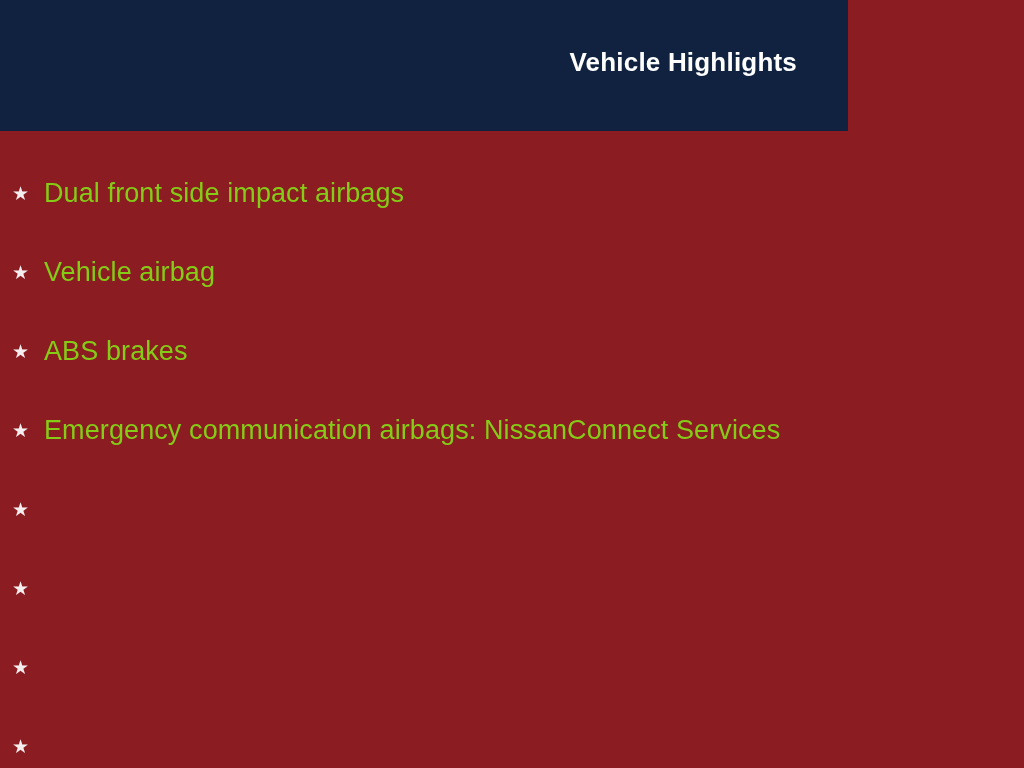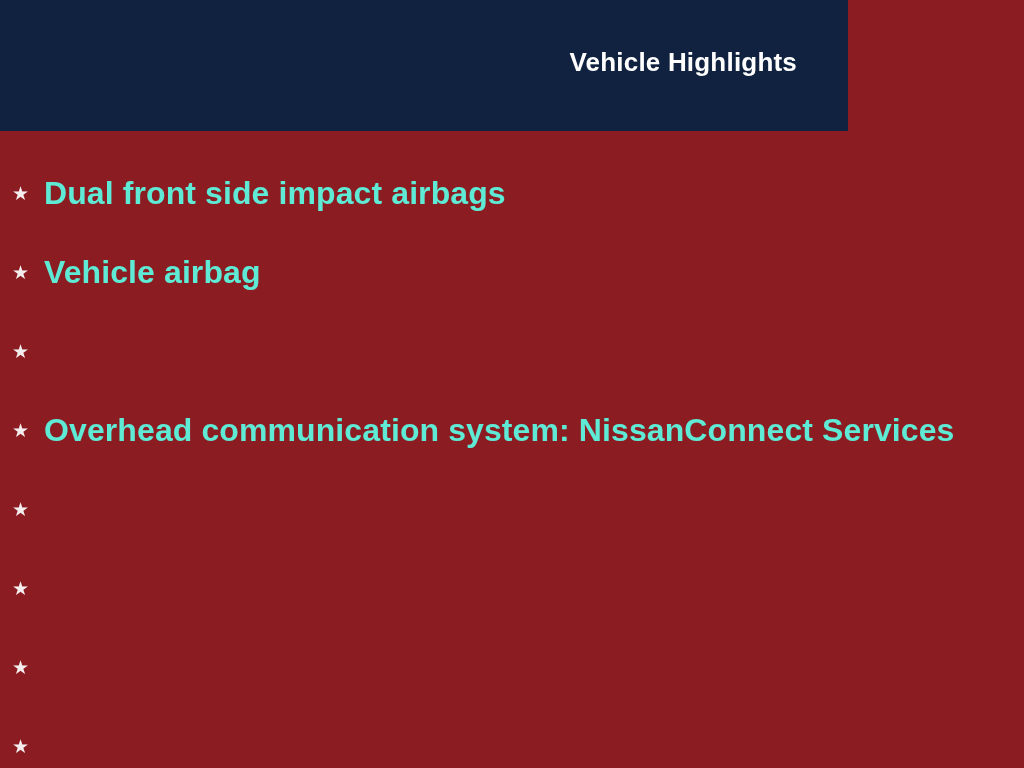--- a/index.html
+++ b/index.html
@@ -63,23 +63,23 @@
     flex: 0 0 auto;
     width: 32px;
     color: #f4eeee;
     font-size: 19px;
     line-height: 1;
     display: inline-block;
     text-align: left;
   }
   .highlight-text {
     flex: 1 1 auto;
-    color: #5eead4;
-    font-size: 32px;
-    font-weight: 700;
+    color: #84cc16;
+    font-size: 27px;
+    font-weight: 400;
     line-height: 1.12;
     letter-spacing: 0.1px;
     white-space: nowrap;
   }
 </style>
 </head>
 <body>
 
 <div class="slide">
 
@@ -95,25 +95,26 @@
         <span class="highlight-text">Dual front side impact airbags</span>
       </li>
 
       <li class="highlight-item">
         <span class="bullet-star">★</span>
         <span class="highlight-text">Vehicle airbag</span>
       </li>
 
       <li class="highlight-item">
         <span class="bullet-star">★</span>
+        <span class="highlight-text">ABS brakes</span>
       </li>
 
       <li class="highlight-item">
         <span class="bullet-star">★</span>
-        <span class="highlight-text">Overhead communication system: NissanConnect Services</span>
+        <span class="highlight-text">Emergency communication airbags: NissanConnect Services</span>
       </li>
 
       <li class="highlight-item">
         <span class="bullet-star">★</span>
       </li>
 
       <li class="highlight-item">
         <span class="bullet-star">★</span>
       </li>
 

